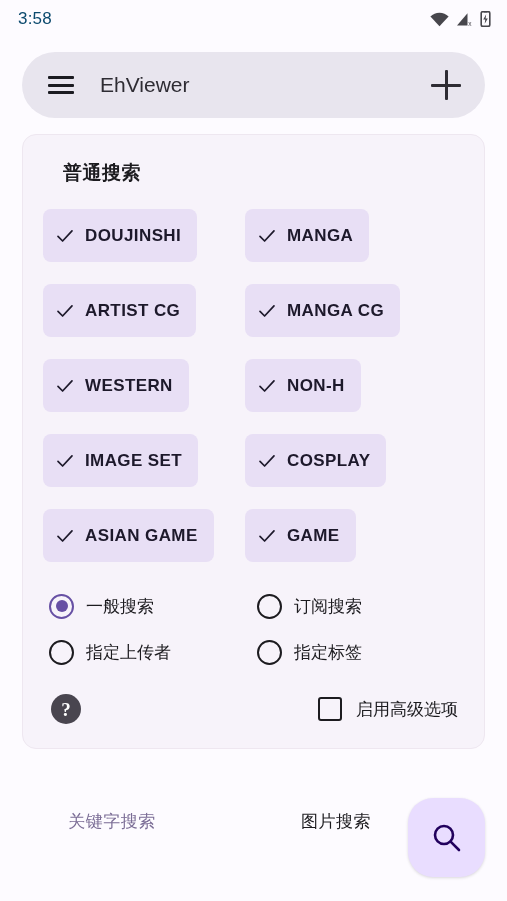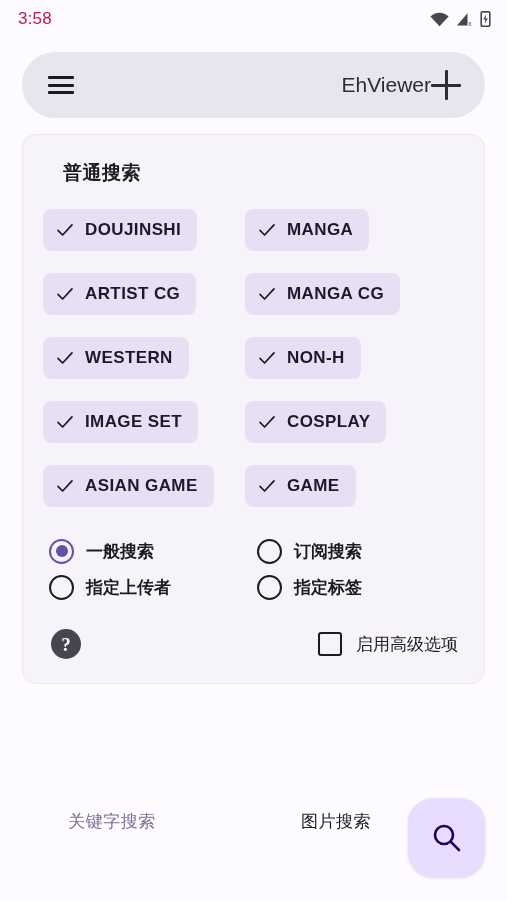--- a/index.html
+++ b/index.html
@@ -20,42 +20,41 @@
   
   .status-bar {
     height: 38px;
     display: flex;
     align-items: center;
     justify-content: space-between;
     padding: 0 16px 0 18px;
   }
   .status-time {
     font-size: 17px;
-    color: #be185d;
+    color: #0c4a6e;
     letter-spacing: 0.2px;
   }
   .status-icons {
     display: flex;
     align-items: center;
     gap: 7px;
   }
   .status-icons svg { display: block; }
 
   
   .appbar-wrap {
     padding: 14px 22px 0 22px;
   }
   .appbar {
     height: 66px;
     background: #e8e5ee;
     border-radius: 33px;
     display: flex;
     align-items: center;
     padding: 0 24px 0 26px;
-    text-align: right;
   }
   .menu-icon {
     width: 26px;
     height: 18px;
     display: flex;
     flex-direction: column;
     justify-content: space-between;
     cursor: pointer;
     flex: 0 0 auto;
   }
@@ -114,21 +113,21 @@
     display: grid;
     grid-template-columns: 202px 1fr;
     row-gap: 22px;
   }
   .chip-cell { display: flex; }
   .chip {
     display: inline-flex;
     align-items: center;
     background: #e8dff5;
     border-radius: 8px;
-    height: 42px;
+    height: 53px;
     padding: 0 16px 0 13px;
     cursor: pointer;
     white-space: nowrap;
   }
   .chip .check {
     width: 18px;
     height: 18px;
     flex: 0 0 auto;
     margin-right: 11px;
   }
@@ -138,22 +137,22 @@
     font-weight: bold;
     color: #1d192b;
     letter-spacing: 0.4px;
   }
 
   
   .radio-grid {
     margin-top: 26px;
     display: grid;
     grid-template-columns: 208px 1fr;
+    row-gap: 10px;
     padding-left: 6px;
-    font-weight: bold;
   }
   .radio-row {
     display: flex;
     align-items: center;
     cursor: pointer;
     height: 36px;
   }
   .radio {
     width: 25px;
     height: 25px;

